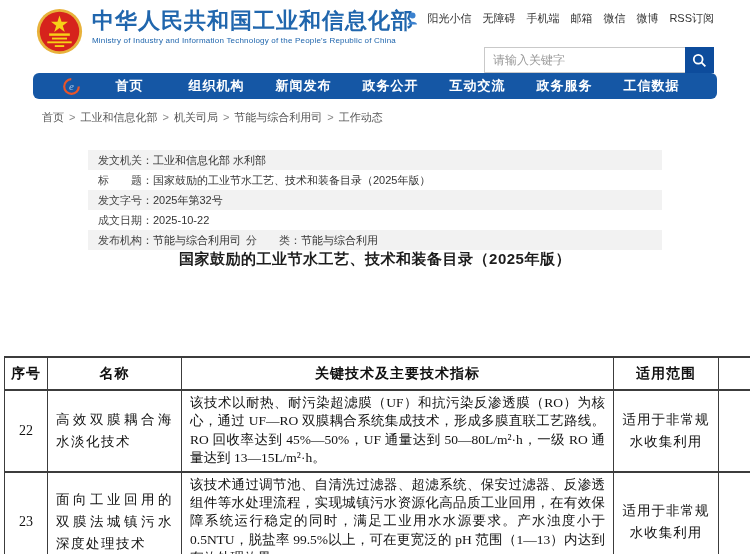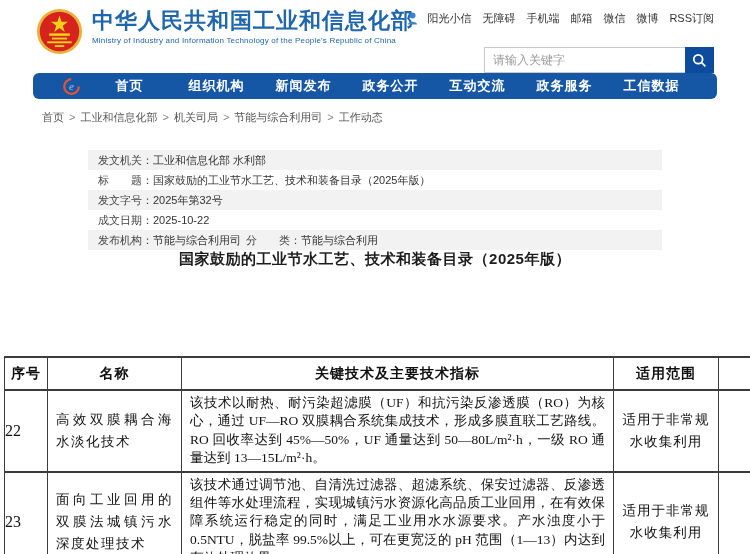--- a/index.html
+++ b/index.html
@@ -53,21 +53,21 @@
   
   .table-wrap{position:absolute;left:4px;top:356px;}
   table{border-collapse:collapse;table-layout:fixed;width:760px;
         font-family:"Liberation Serif","DejaVu Serif",serif;color:#111;}
   col.c-no{width:43px;} col.c-name{width:134px;} col.c-detail{width:432px;}
   col.c-scope{width:105px;} col.c-extra{width:46px;}
   th,td{border-left:1px solid #3c3c3c;border-right:1px solid #3c3c3c;
         border-top:2px solid #3c3c3c;border-bottom:2px solid #3c3c3c;
         padding:0;vertical-align:middle;}
   th{height:31px;font-size:14px;font-weight:bold;text-align:center;letter-spacing:1px;}
-  td.no{text-align:left;font-size:16px;}
+  td.no{text-align:center;font-size:14px;}
   td.name{font-size:13.5px;padding:2px 8px;text-align:justify;text-justify:inter-character;
           line-height:22px;letter-spacing:1.5px;}
   td.detail{font-size:13.5px;padding:3px 8px;text-align:justify;text-justify:inter-character;
             line-height:18.4px;}
   td.scope{font-size:13.5px;text-align:center;line-height:22px;padding:2px 6px;letter-spacing:1px;}
   tr.r22 td{height:72px;} tr.r23 td{height:86px;}
 </style>
 </head>
 <body>
 

